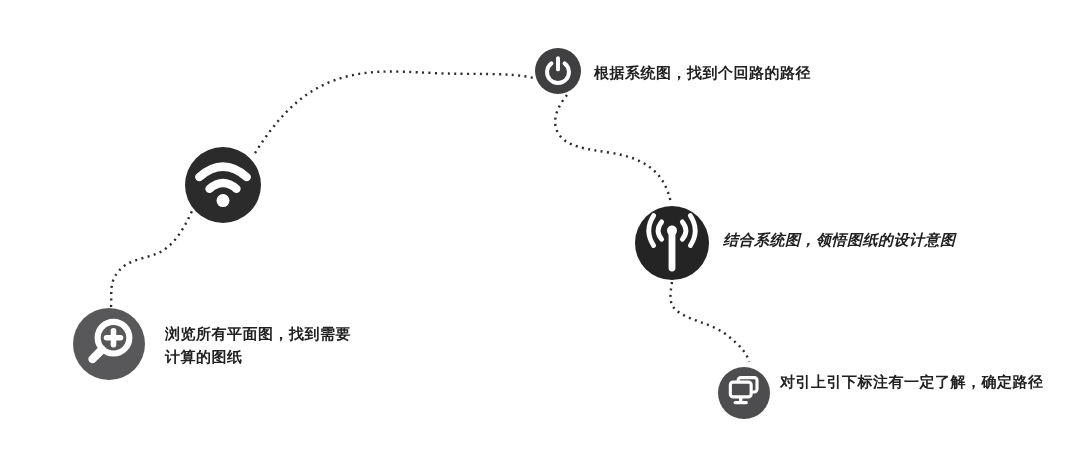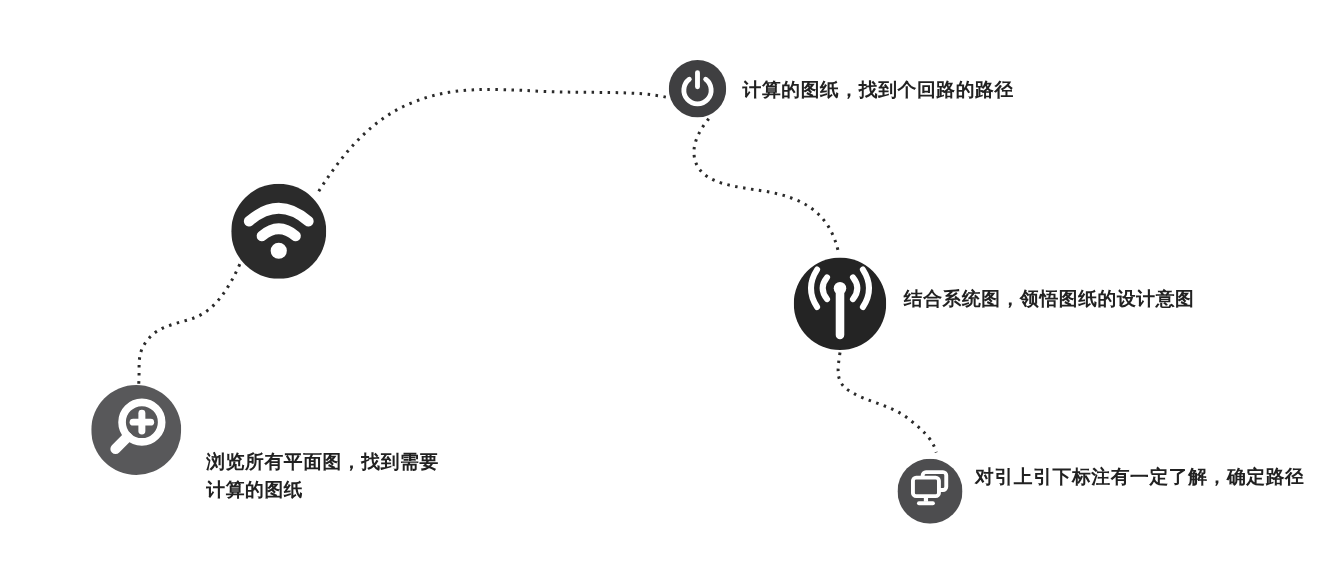--- a/index.html
+++ b/index.html
@@ -44,53 +44,53 @@
 
   <div class="node" style="left:73px; top:308px;">
     <svg width="72" height="72" viewBox="0 0 40 40">
       <circle cx="20" cy="20" r="20" fill="#58585a"></circle>
       <circle cx="22.5" cy="16.5" r="8.8" fill="none" stroke="#ffffff" stroke-width="3.4"></circle>
       <line x1="18.6" y1="16.5" x2="26.4" y2="16.5" stroke="#ffffff" stroke-width="3.1" stroke-linecap="round"></line>
       <line x1="22.5" y1="12.6" x2="22.5" y2="20.4" stroke="#ffffff" stroke-width="3.1" stroke-linecap="round"></line>
       <line x1="16" y1="23.2" x2="10.8" y2="28.4" stroke="#ffffff" stroke-width="4.6" stroke-linecap="round"></line>
     </svg>
   </div>
-  <div class="node-label" style="left:165px; top:322px;margin-top:36px;">浏览所有平面图，找到需要
+  <div class="node-label" style="left:165px; top:322px;">浏览所有平面图，找到需要
 计算的图纸</div>
 
   <div class="node" style="left:185px; top:147px;">
     <svg width="76" height="76" viewBox="0 0 40 40">
       <circle cx="20" cy="20" r="20" fill="#2b2b2b"></circle>
       <path d="M 7.5,15.8 Q 20,4.8 32.5,15.8" fill="none" stroke="#ffffff" stroke-width="4.4" stroke-linecap="round"></path>
       <path d="M 12.9,22 Q 20,15.9 27.1,22" fill="none" stroke="#ffffff" stroke-width="4.4" stroke-linecap="round"></path>
       <circle cx="20" cy="28.2" r="3.4" fill="#ffffff"></circle>
     </svg>
   </div>
 
   <div class="node" style="left:535px; top:48px;">
     <svg width="46" height="46" viewBox="0 0 40 40">
       <circle cx="20" cy="20" r="20" fill="#3f3f41"></circle>
       <path d="M 14.3,13.4 A 9.5,9.5 0 1 0 25.7,13.4" fill="none" stroke="#ffffff" stroke-width="3.4" stroke-linecap="round"></path>
       <line x1="20" y1="8.8" x2="20" y2="18.6" stroke="#ffffff" stroke-width="3.4" stroke-linecap="round"></line>
     </svg>
   </div>
-  <div class="node-label" style="left:594px; top:61px;">计算的图纸，找到个回路的路径</div>
+  <div class="node-label" style="left:594px; top:61px;">根据系统图，找到个回路的路径</div>
 
   <div class="node" style="left:635px; top:206px;">
     <svg width="74" height="74" viewBox="0 0 40 40">
       <circle cx="20" cy="20" r="20" fill="#242424"></circle>
       <line x1="20" y1="14" x2="20" y2="33.5" stroke="#ffffff" stroke-width="3.7" stroke-linecap="round"></line>
       <circle cx="20" cy="13.3" r="2.7" fill="#ffffff"></circle>
       <path d="M 14.4,8.6 Q 10.6,13.3 14.4,18" fill="none" stroke="#ffffff" stroke-width="2.6" stroke-linecap="round"></path>
       <path d="M 10.1,5.2 Q 4.8,13.3 10.1,21.4" fill="none" stroke="#ffffff" stroke-width="2.6" stroke-linecap="round"></path>
       <path d="M 25.6,8.6 Q 29.4,13.3 25.6,18" fill="none" stroke="#ffffff" stroke-width="2.6" stroke-linecap="round"></path>
       <path d="M 29.9,5.2 Q 35.2,13.3 29.9,21.4" fill="none" stroke="#ffffff" stroke-width="2.6" stroke-linecap="round"></path>
     </svg>
   </div>
-  <div class="node-label" style="left:723px; top:228px;">结合系统图，领悟图纸的设计意图</div>
+  <div class="node-label" style="left:723px; top:228px;font-style:italic;">结合系统图，领悟图纸的设计意图</div>
 
   <div class="node" style="left:718px; top:367px;">
     <svg width="52" height="52" viewBox="0 0 40 40">
       <circle cx="20" cy="20" r="20" fill="#4d4d4f"></circle>
       <rect x="15.5" y="8.2" width="14.5" height="11" rx="2" fill="none" stroke="#ffffff" stroke-width="2.4"></rect>
       <rect x="9.5" y="11.6" width="16" height="11.4" rx="2" stroke="#ffffff" stroke-width="2.4" fill="#4d4d4f"></rect>
       <line x1="17.5" y1="23.2" x2="17.5" y2="26.4" stroke="#ffffff" stroke-width="2.6"></line>
       <line x1="13.2" y1="27.4" x2="21.8" y2="27.4" stroke="#ffffff" stroke-width="2.4" stroke-linecap="round"></line>
     </svg>
   </div>

